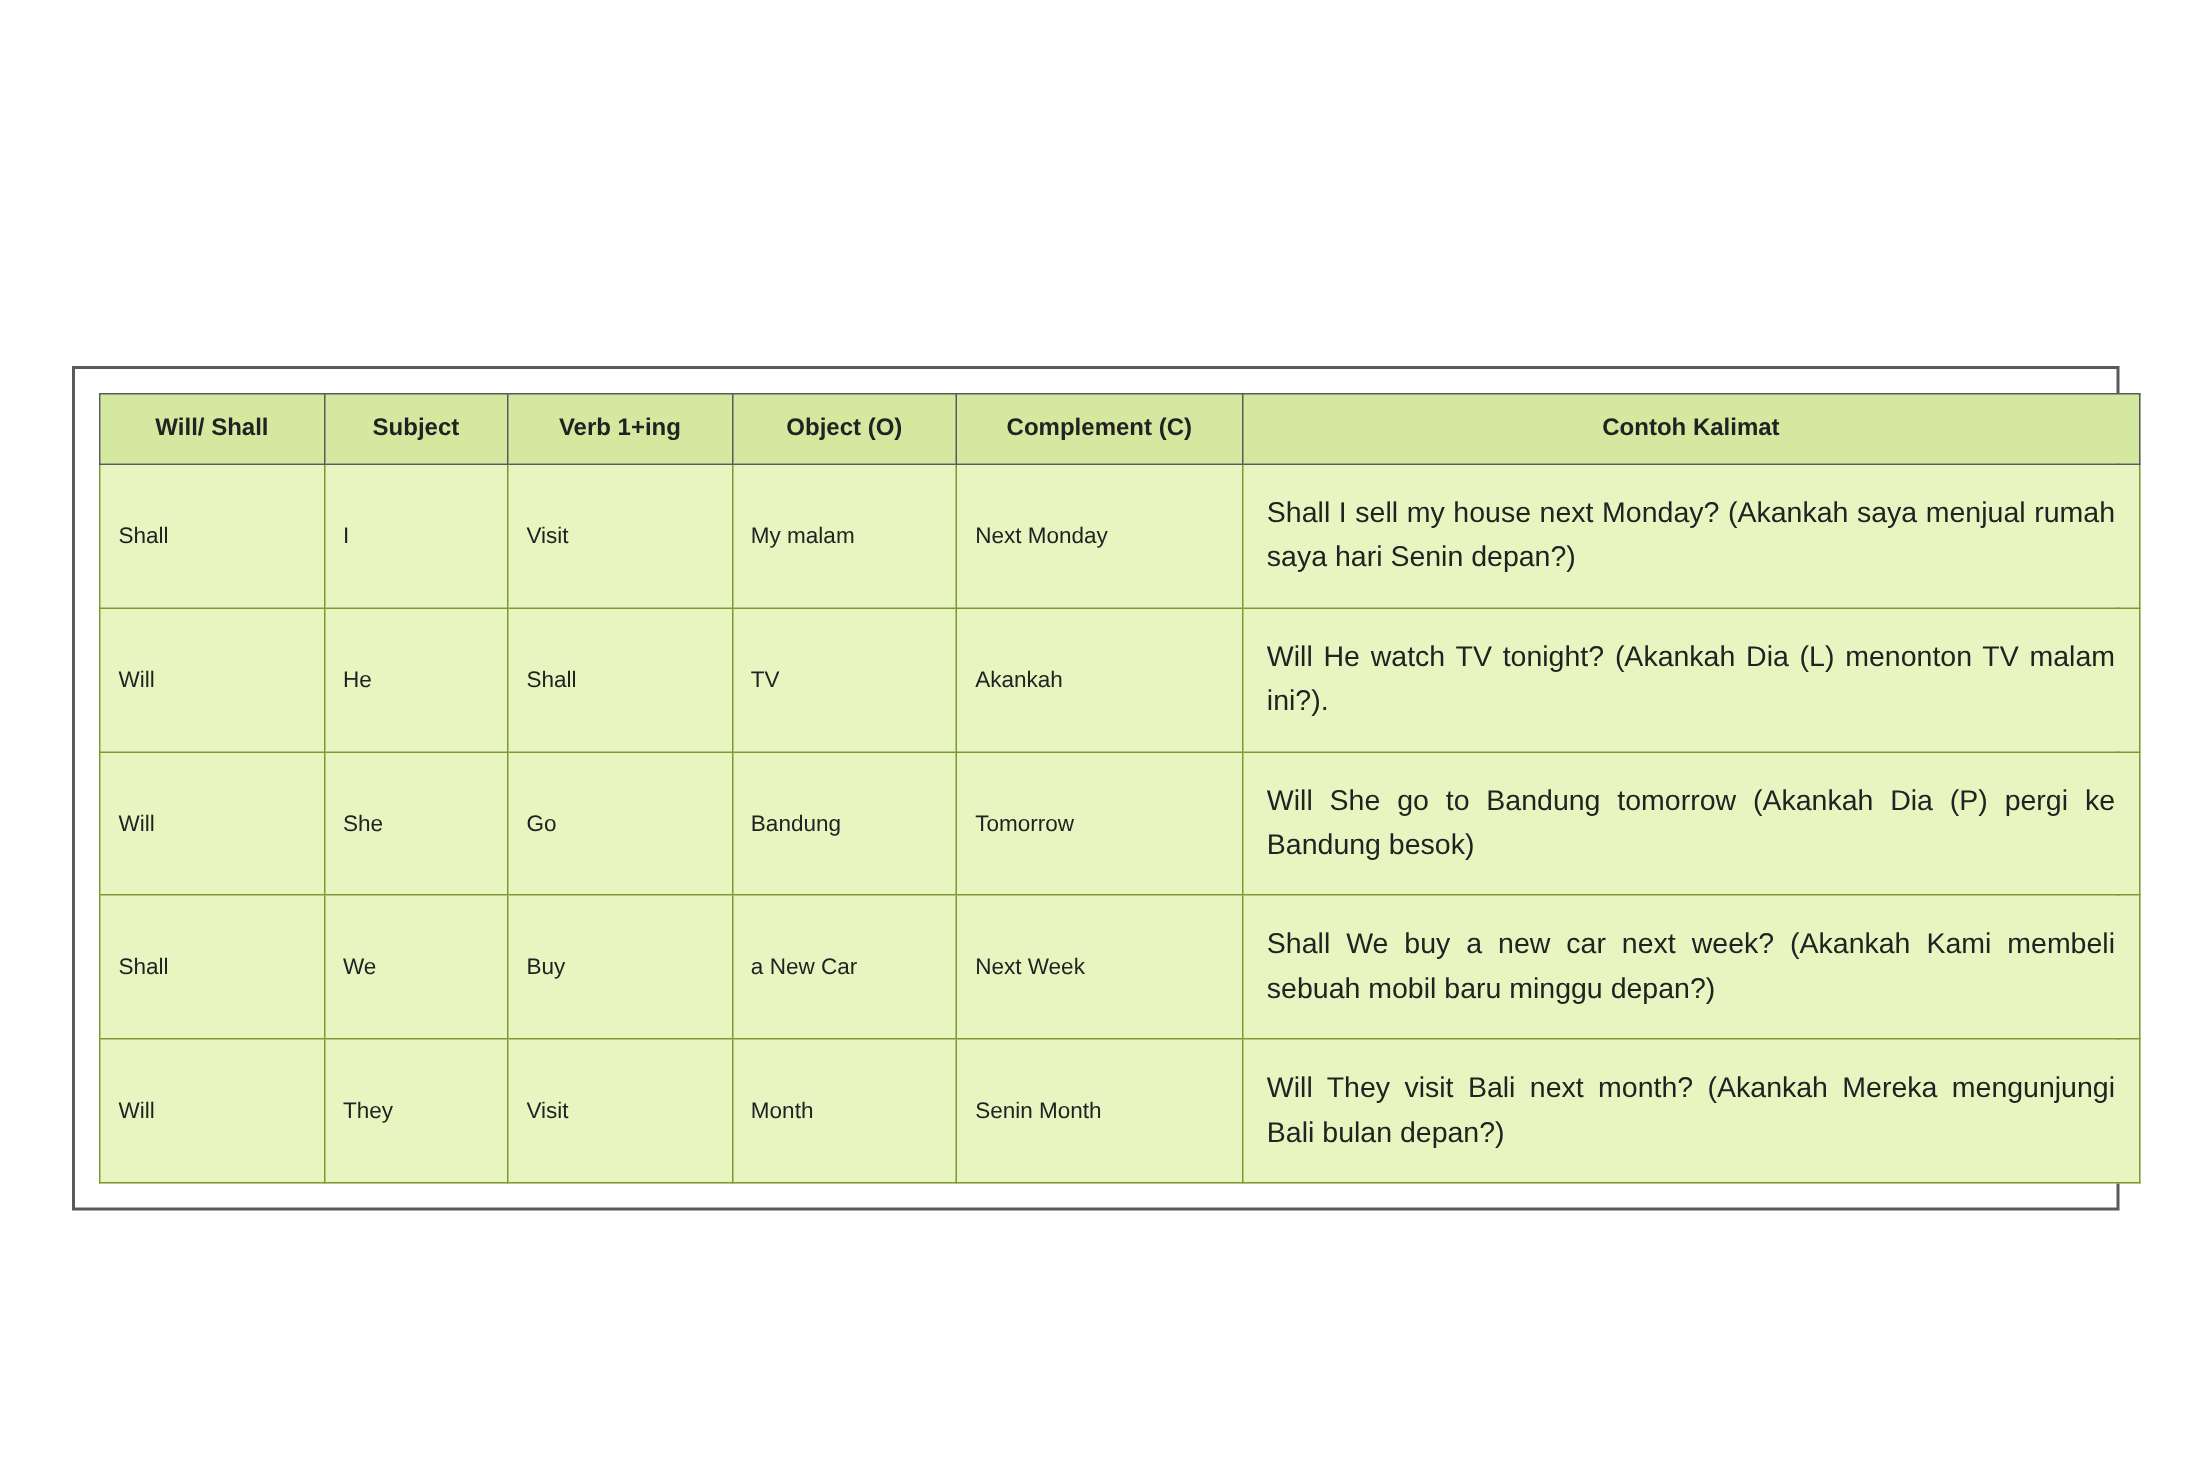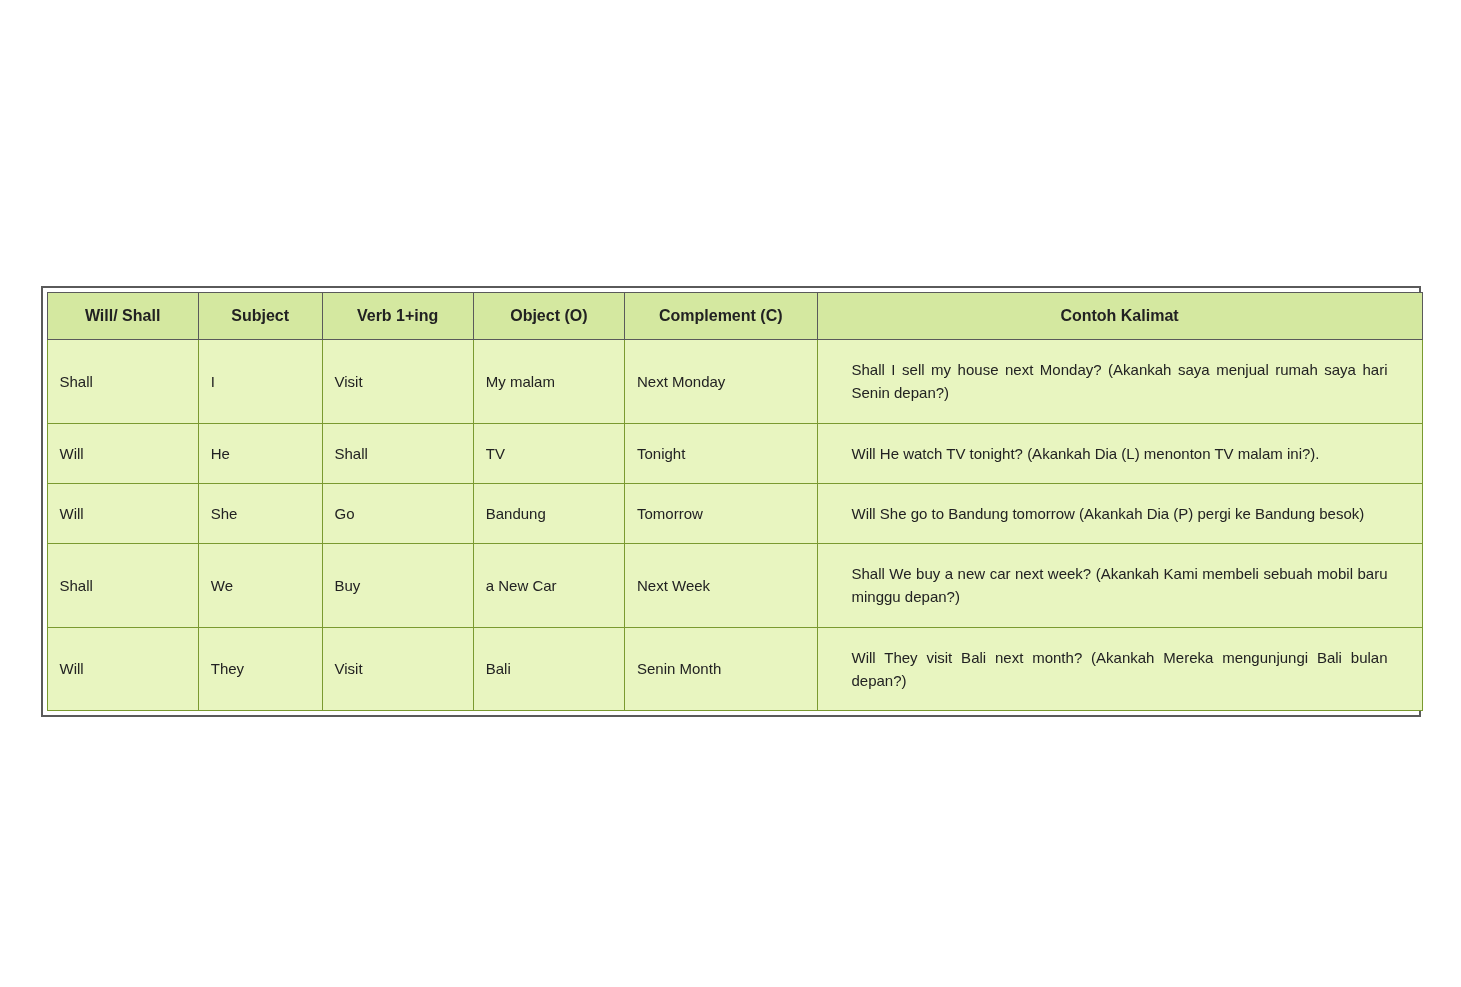--- a/index.html
+++ b/index.html
@@ -1,17 +1,17 @@
 <!DOCTYPE html>
 <html><head>
   <meta charset="utf-8">
   <style>
     * {
       box-sizing: border-box;
-      margin: 4px;
+      margin: 16px;
       padding: 0;
     }
 
     body {
       background: #ffffff;
       display: flex;
       justify-content: center;
       align-items: center;
       min-height: 987px;
       font-family: Arial, sans-serif;
@@ -46,22 +46,22 @@
       text-align: left;
       vertical-align: middle;
       color: #222222;
       font-size: 15px;
     }
 
     tbody tr td.example-col {
       text-align: justify;
       text-align-last: left;
       vertical-align: top;
-      padding: 18px 34px;
-      font-size: 15px;
+      padding: 18px 16px;
+      font-size: 19px;
       line-height: 1.55;
     }
 
     col.col1 { width: 11%; }
     col.col2 { width: 9%; }
     col.col3 { width: 11%; }
     col.col4 { width: 11%; }
     col.col5 { width: 14%; }
     col.col6 { width: 44%; }
   </style>
@@ -95,21 +95,21 @@
           <td>Visit</td>
           <td>My malam</td>
           <td>Next Monday</td>
           <td class="example-col">Shall I sell my house next Monday?  (Akankah saya menjual rumah saya hari Senin depan?)</td>
         </tr>
         <tr>
           <td>Will</td>
           <td>He</td>
           <td>Shall</td>
           <td>TV</td>
-          <td>Tonight</td>
+          <td>Akankah</td>
           <td class="example-col">Will He watch TV tonight? (Akankah Dia (L) menonton TV malam ini?).</td>
         </tr>
         <tr>
           <td>Will</td>
           <td>She</td>
           <td>Go</td>
           <td>Bandung</td>
           <td>Tomorrow</td>
           <td class="example-col">Will She go to Bandung tomorrow (Akankah Dia (P) pergi ke Bandung besok)</td>
         </tr>
@@ -118,19 +118,19 @@
           <td>We</td>
           <td>Buy</td>
           <td>a New Car</td>
           <td>Next Week</td>
           <td class="example-col">Shall We buy a new car next week?  (Akankah Kami membeli sebuah mobil baru minggu depan?)</td>
         </tr>
         <tr>
           <td>Will</td>
           <td>They</td>
           <td>Visit</td>
-          <td>Bali</td>
+          <td>Month</td>
           <td>Senin Month</td>
           <td class="example-col">Will They visit Bali next month? (Akankah Mereka mengunjungi Bali bulan depan?)</td>
         </tr>
       </tbody>
   </table>
 </div>
 
 </body></html>

